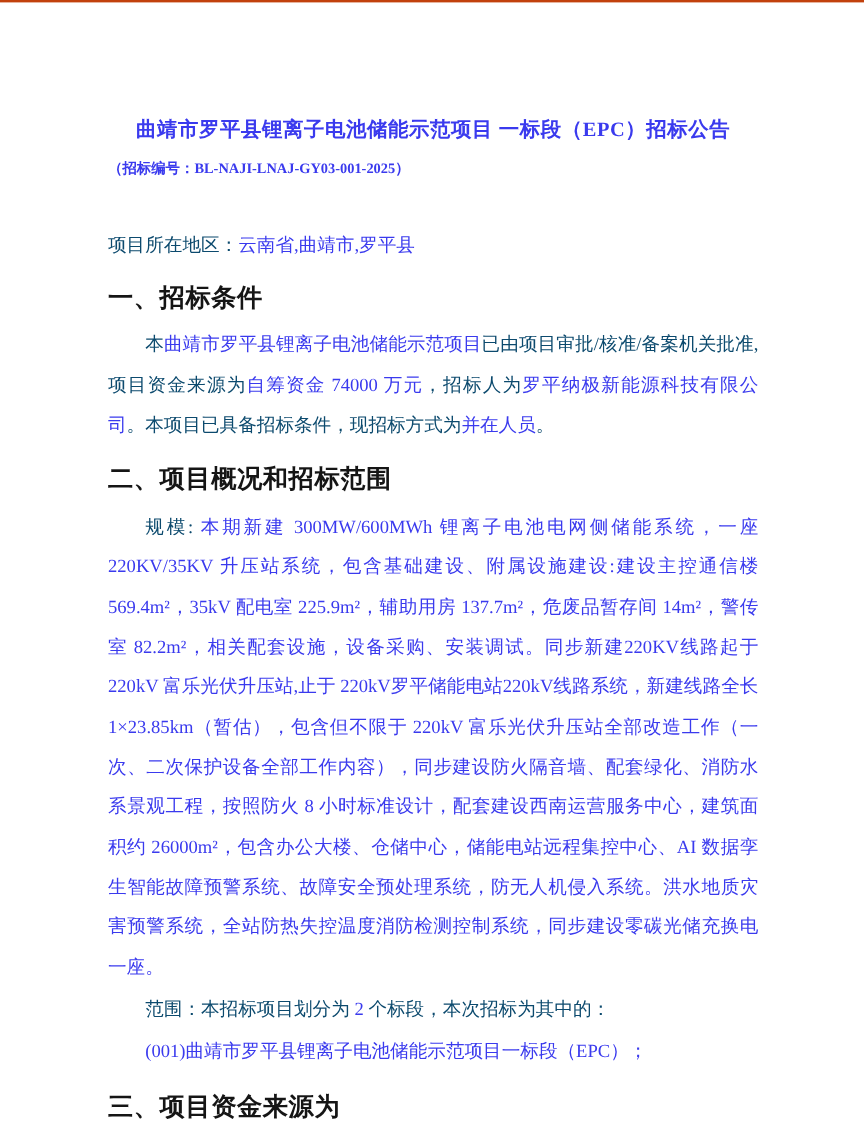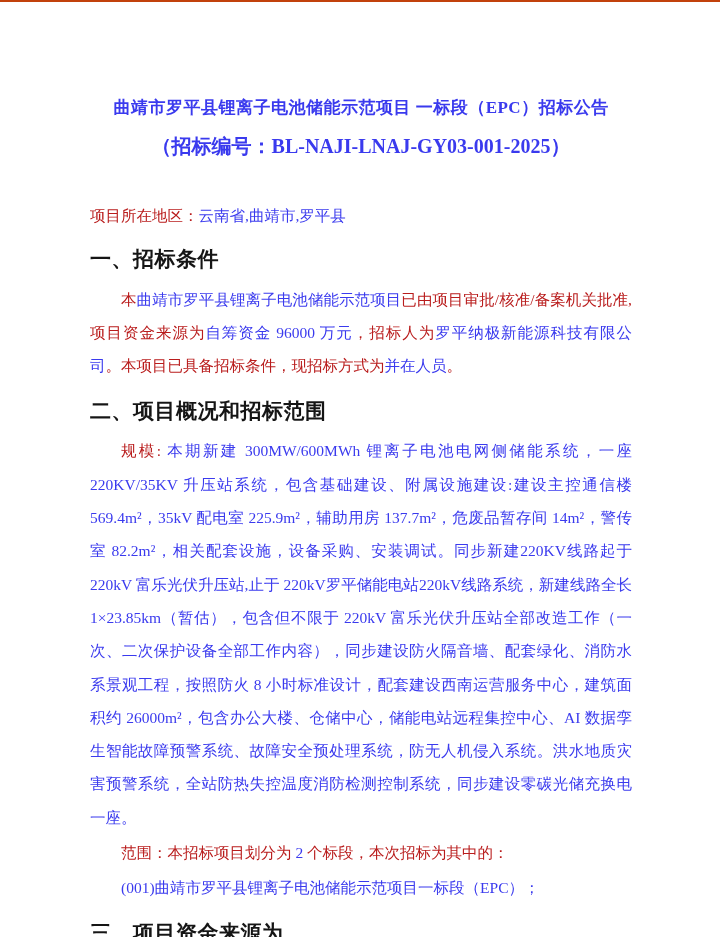--- a/index.html
+++ b/index.html
@@ -21,22 +21,22 @@
     margin:0 0 12px 0;
     text-align:center;
     font-size:17px;
     font-weight:bold;
     color:#3a3aee;
     letter-spacing:0.5px;
     line-height:1.4;
   }
   .doc-subtitle{
     margin:0 0 40px 0;
-    text-align:center;
-    font-size:20px;
+    text-align:left;
+    font-size:12px;
     font-weight:bold;
     color:#3a3aee;
     line-height:1.4;
   }
   .meta-line{
     margin:0 0 6px 0;
     font-size:15.5px;
     line-height:2.0;
   }
   h2.sec{
@@ -47,37 +47,37 @@
     line-height:1.8;
     letter-spacing:0.5px;
   }
   p.body{
     margin:0 0 2px 0;
     font-size:15.5px;
     line-height:2.15;
     text-align:justify;
     text-indent:2em;
   }
-  .blk{color:#b91c1c;}
+  .blk{color:#0c4a6e;}
   .blu{color:#3a3aee;}
 </style>
 </head>
 <body>
 
 <div class="page">
   <div class="content">
 
     <h1 class="doc-title">曲靖市罗平县锂离子电池储能示范项目 一标段（EPC）招标公告</h1>
     <div class="doc-subtitle">（招标编号：BL-NAJI-LNAJ-GY03-001-2025）</div>
 
     <p class="meta-line"><span class="blk">项目所在地区：</span><span class="blu">云南省,曲靖市,罗平县</span></p>
 
     <h2 class="sec">一、招标条件</h2>
 
-    <p class="body"><span class="blk">本</span><span class="blu">曲靖市罗平县锂离子电池储能示范项目</span><span class="blk">已由项目审批/核准/备案机关批准,项目资金来源为</span><span class="blu">自筹资金 96000 万元</span><span class="blk">，招标人为</span><span class="blu">罗平纳极新能源科技有限公司</span><span class="blk">。本项目已具备招标条件，现招标方式为</span><span class="blu">并在人员</span><span class="blk">。</span></p>
+    <p class="body"><span class="blk">本</span><span class="blu">曲靖市罗平县锂离子电池储能示范项目</span><span class="blk">已由项目审批/核准/备案机关批准,项目资金来源为</span><span class="blu">自筹资金 74000 万元</span><span class="blk">，招标人为</span><span class="blu">罗平纳极新能源科技有限公司</span><span class="blk">。本项目已具备招标条件，现招标方式为</span><span class="blu">并在人员</span><span class="blk">。</span></p>
 
     <h2 class="sec">二、项目概况和招标范围</h2>
 
     <p class="body"><span class="blk">规模: </span><span class="blu">本期新建 300MW/600MWh 锂离子电池电网侧储能系统，一座 220KV/35KV 升压站系统，包含基础建设、附属设施建设:建设主控通信楼 569.4m²，35kV 配电室 225.9m²，辅助用房 137.7m²，危废品暂存间 14m²，警传室 82.2m²，相关配套设施，设备采购、安装调试。同步新建220KV线路起于 220kV 富乐光伏升压站,止于 220kV罗平储能电站220kV线路系统，新建线路全长 1×23.85km（暂估），包含但不限于 220kV 富乐光伏升压站全部改造工作（一次、二次保护设备全部工作内容），同步建设防火隔音墙、配套绿化、消防水系景观工程，按照防火 8 小时标准设计，配套建设西南运营服务中心，建筑面积约 26000m²，包含办公大楼、仓储中心，储能电站远程集控中心、AI 数据孪生智能故障预警系统、故障安全预处理系统，防无人机侵入系统。洪水地质灾害预警系统，全站防热失控温度消防检测控制系统，同步建设零碳光储充换电一座。</span></p>
 
     <p class="body"><span class="blk">范围：本招标项目划分为 </span><span class="blu">2</span><span class="blk"> 个标段，本次招标为其中的：</span></p>
 
     <p class="body"><span class="blu">(001)曲靖市罗平县锂离子电池储能示范项目一标段（EPC）；</span></p>
 
     <h2 class="sec">三、项目资金来源为</h2>

